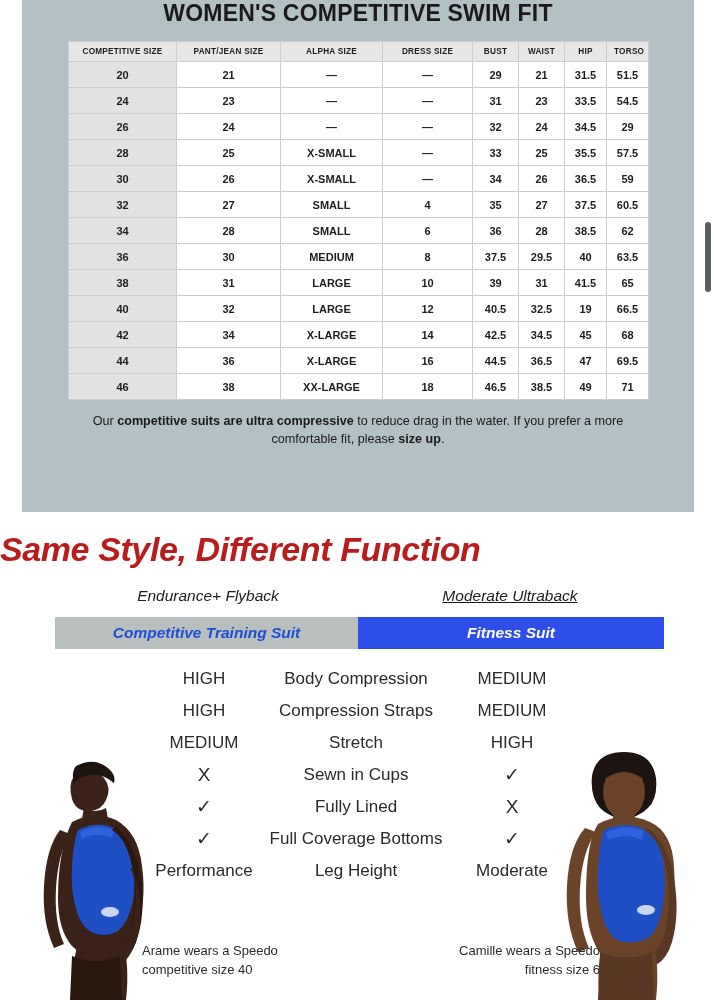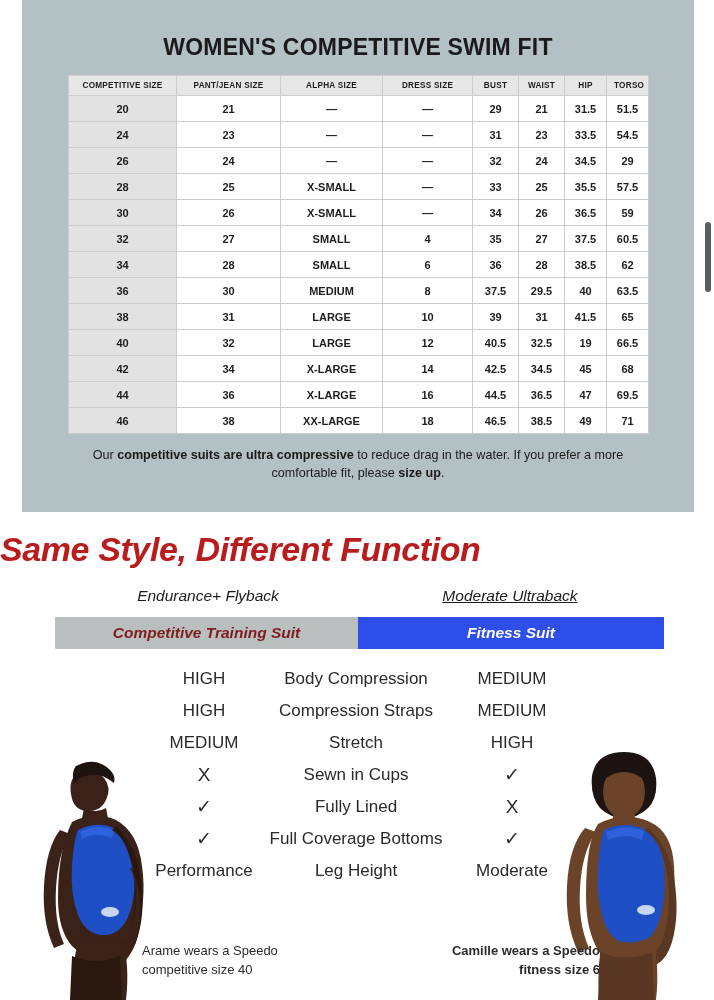--- a/index.html
+++ b/index.html
@@ -15,21 +15,21 @@
   #size-panel {
     position: absolute; left: 22px; top: 0px; width: 672px; height: 512px;
     background: #b3c0c4;
   }
   #chart-title {
     text-align: center;
     font-size: 23px;
     font-weight: bold;
     color: #1a1a1a;
     letter-spacing: .2px;
-    padding-top: 34px;
+    padding-top: 0;
     font-family: "Liberation Sans", sans-serif;
   }
   #size-table-wrap { margin: 14px 46px 0 46px; }
   table#size-table {
     border-collapse: collapse;
     width: 580px;
     background: #ffffff;
     table-layout: fixed;
     box-shadow: 0 0 0 1px #b9bfc2;
   }
@@ -122,21 +122,21 @@
     position: relative;
     margin-top: 8px;
     height: 32px;
   }
   .suit-bar {
     position: absolute; top: 0; height: 32px;
     display: flex; align-items: center; justify-content: center;
     font-size: 15.5px; font-style: italic; font-weight: bold;
     font-family: "Liberation Sans", sans-serif;
   }
-  .suit-bar.left  { left: 55px;  width: 303px; background: #b9bfbf; color: #7f1d1d; }
+  .suit-bar.left  { left: 55px;  width: 303px; background: #b9bfbf; color: #1d4ed8; }
   .suit-bar.right { left: 358px; width: 306px; background: #2d4ee8; color: #ffffff; }
 
   
   #compare-rows { position: relative; margin-top: 14px; }
   .cmp-row {
     position: relative;
     height: 32px;
   }
   .cmp-cell {
     position: absolute; top: 0;
@@ -163,21 +163,21 @@
 
   .captions { position: absolute; bottom: 18px; left: 0; width: 714px; height: 40px; }
   .caption {
     position: absolute;
     font-size: 13px;
     color: #2b2b2b;
     line-height: 1.45;
     font-family: "Liberation Sans", sans-serif;
   }
   .caption.left  { left: 142px; width: 210px; text-align: left; }
-  .caption.right { left: 410px; width: 190px; text-align: right; font-weight: bold; }
+  .caption.right { left: 410px; width: 190px; text-align: right; }
 </style>
 </head>
 <body>
 
 <div id="page">
 
   <div id="size-panel">
     <div id="chart-title">WOMEN'S COMPETITIVE SWIM FIT</div>
 
     <div id="size-table-wrap">

